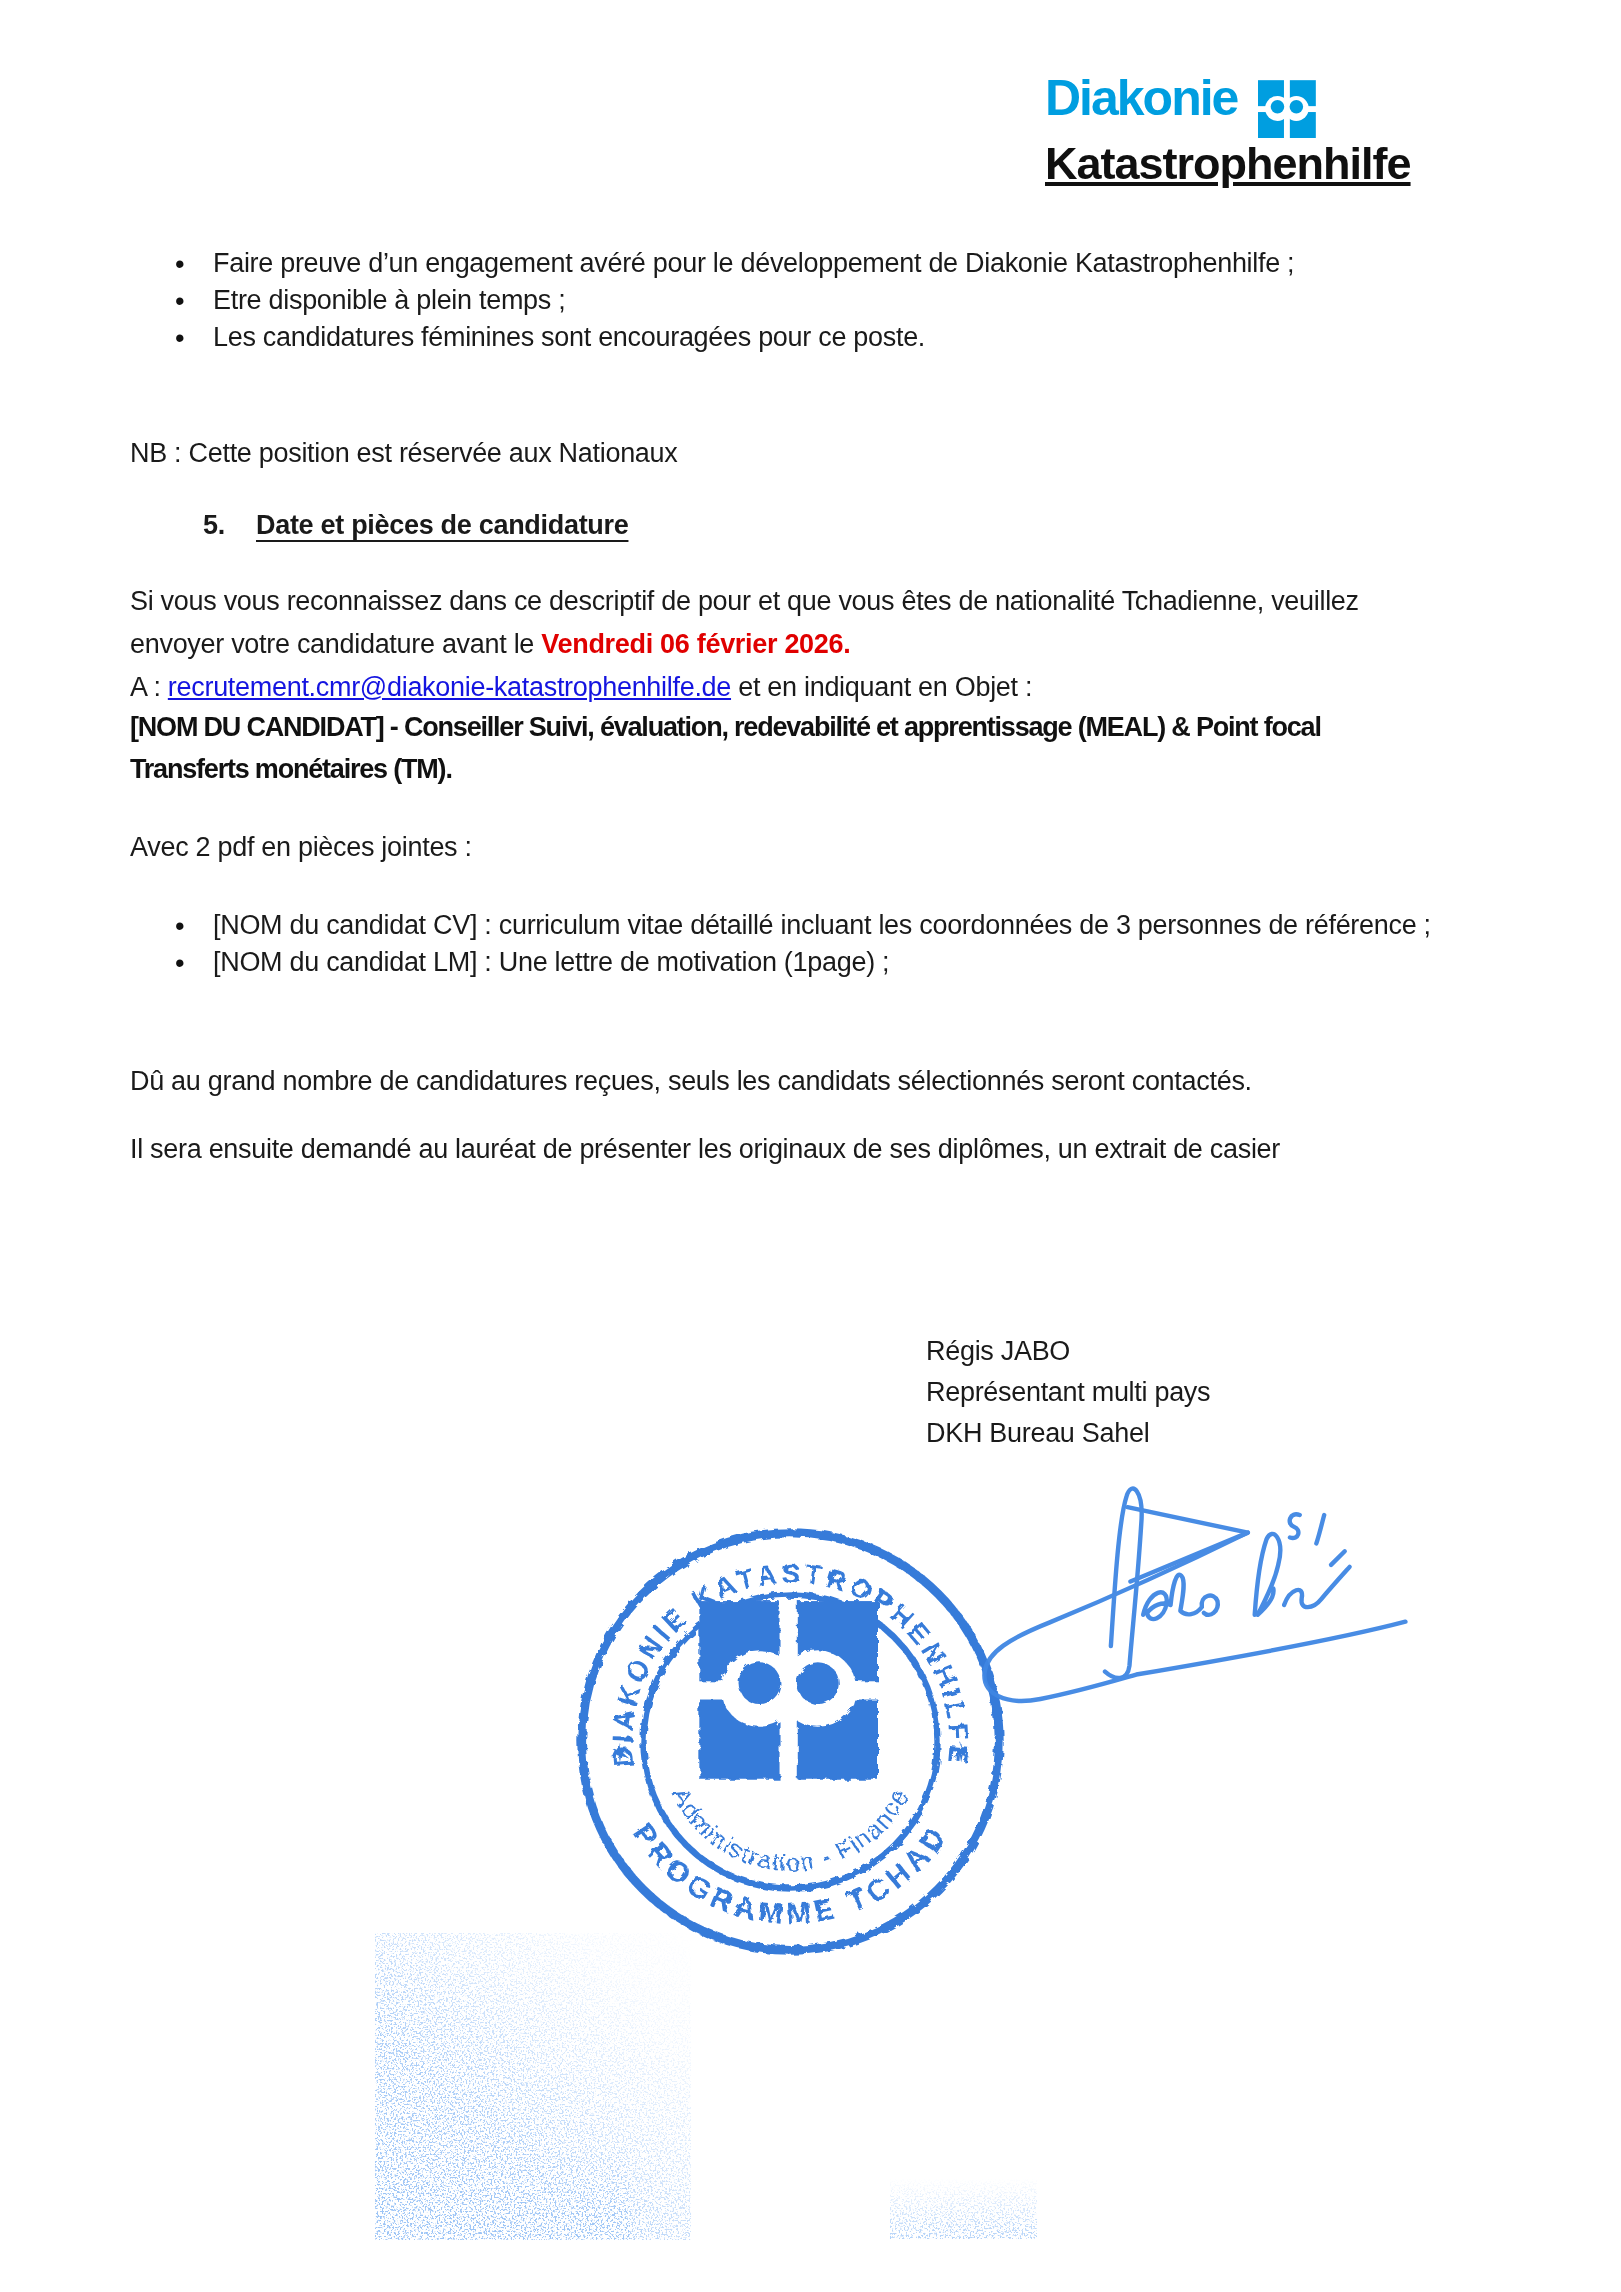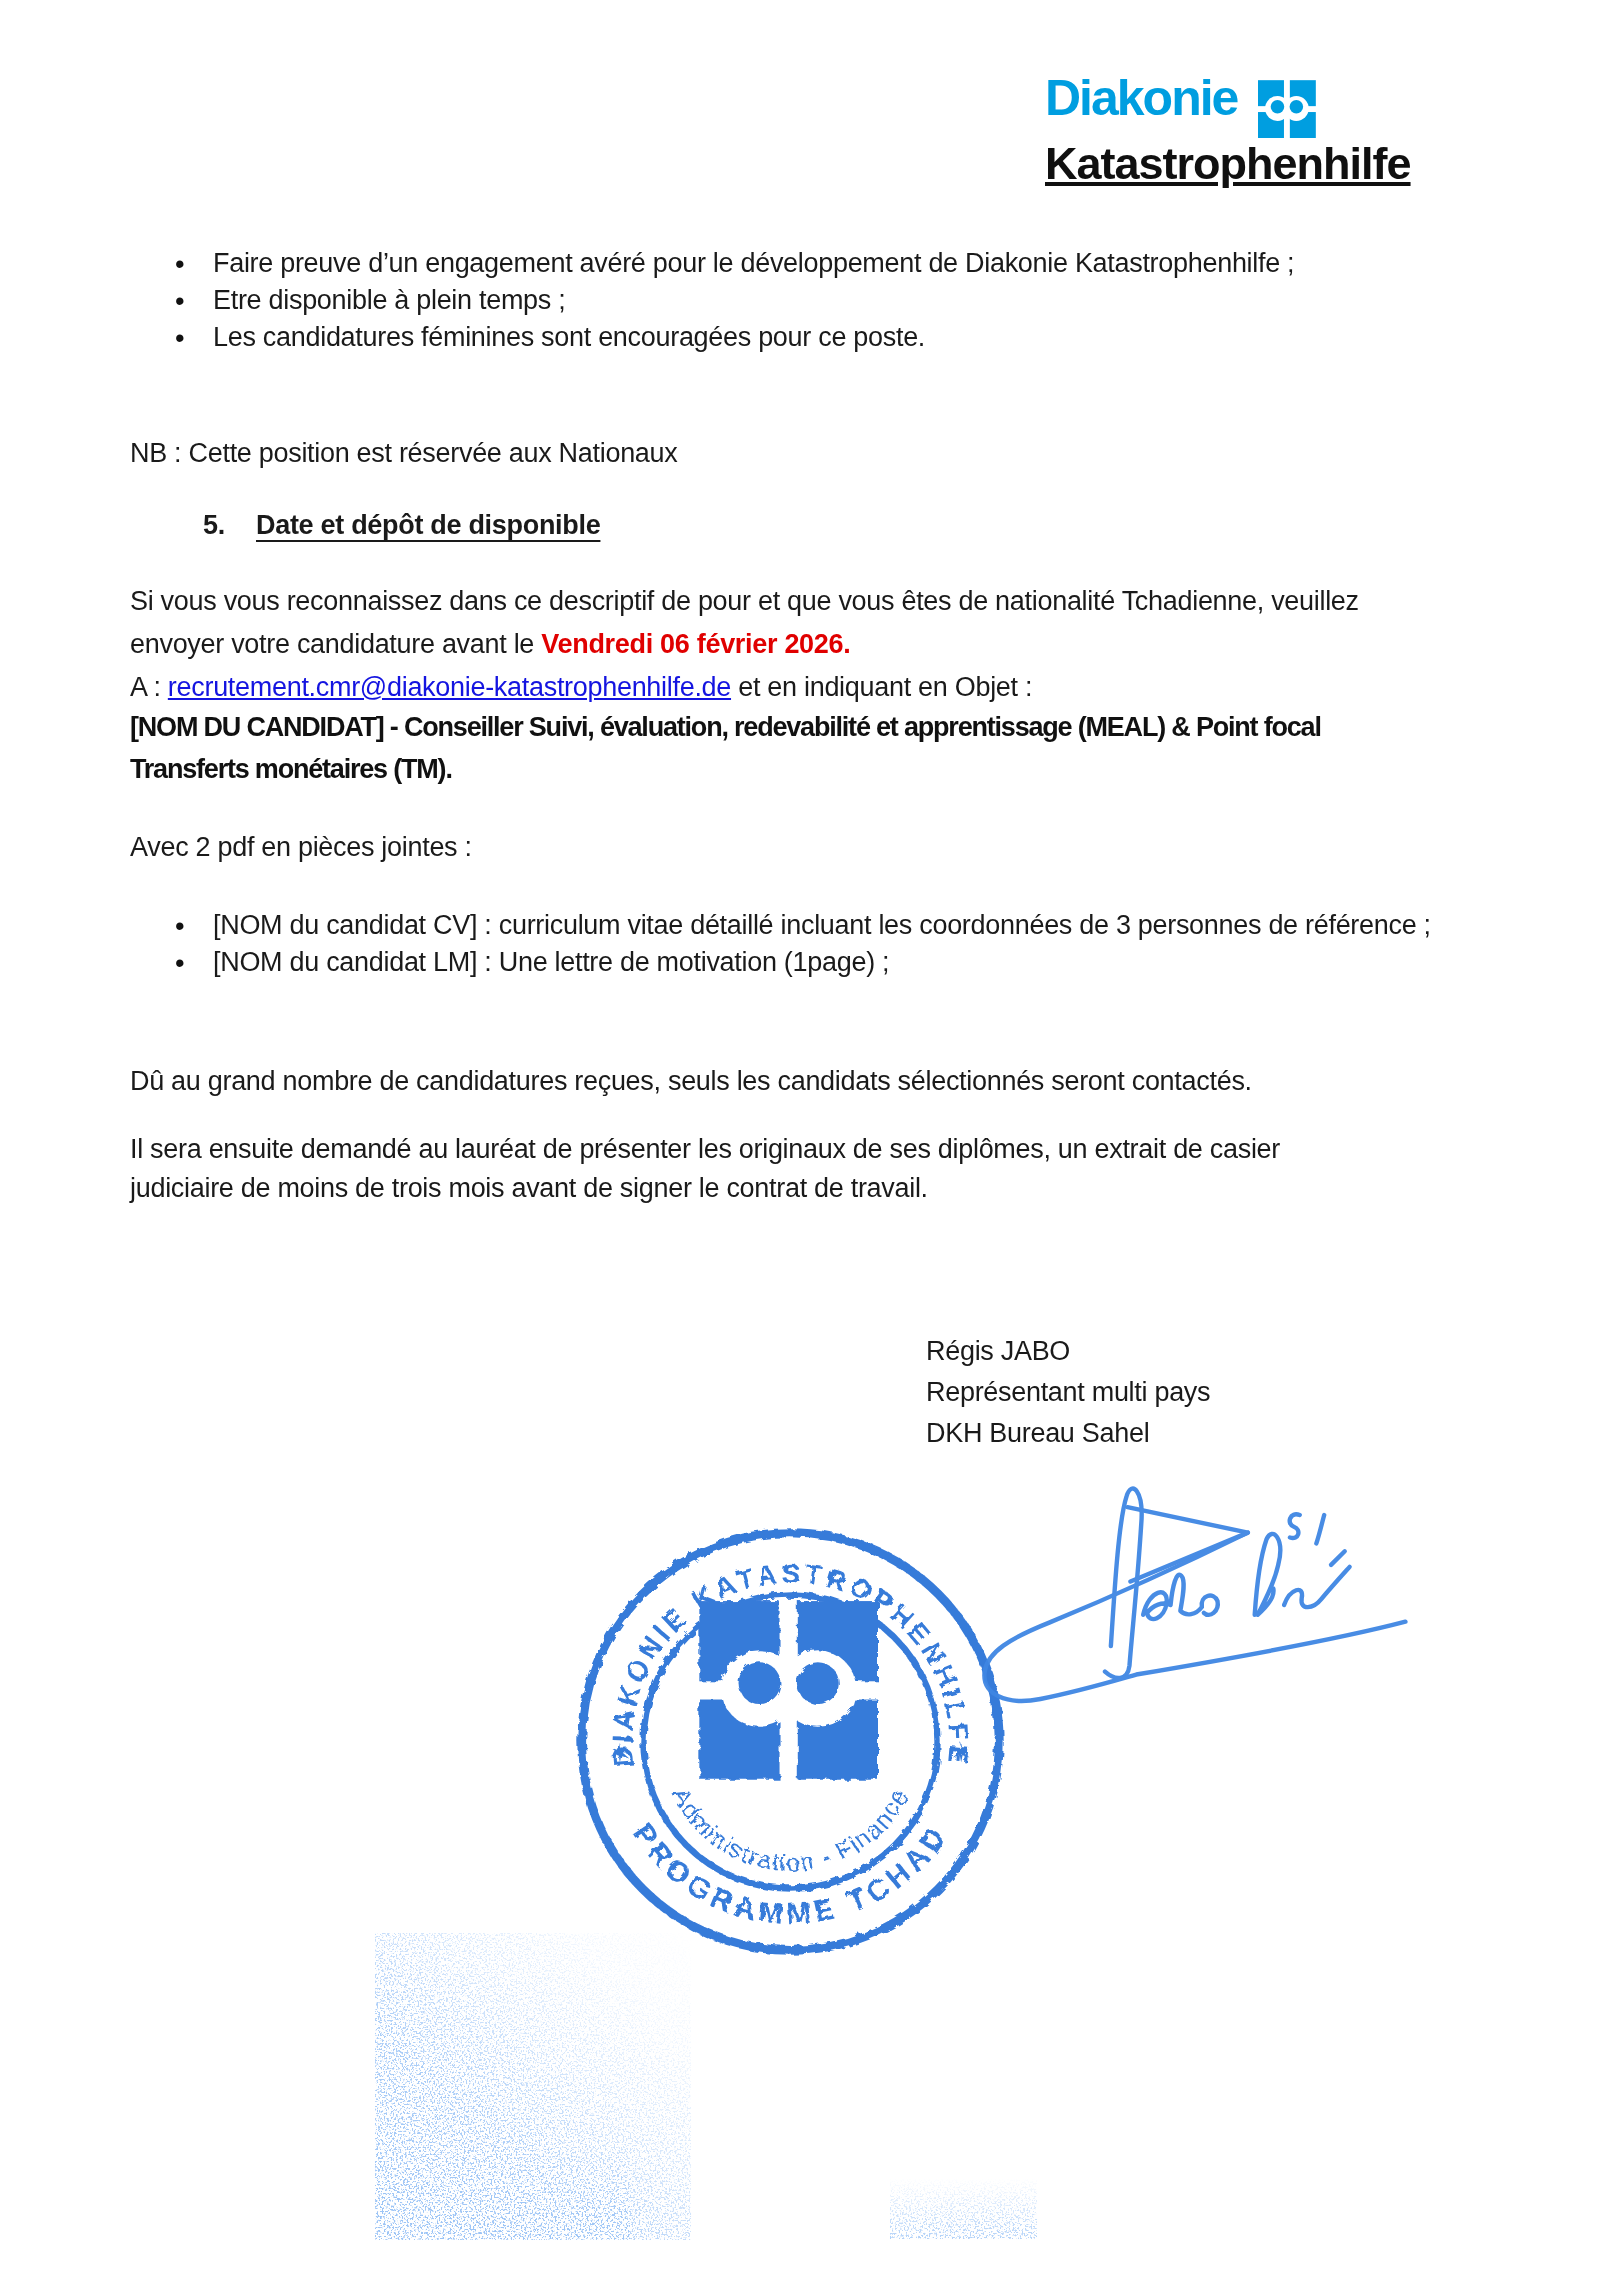--- a/index.html
+++ b/index.html
@@ -70,21 +70,21 @@
 
 <ul class="abs doc blist bullets">
   <li>Faire preuve d’un engagement avéré pour le développement de Diakonie Katastrophenhilfe ;</li>
   <li>Etre disponible à plein temps ;</li>
   <li>Les candidatures féminines sont encouragées pour ce poste.</li>
 </ul>
 
 <div class="abs doc nb">NB : Cette position est réservée aux Nationaux</div>
 
 <div class="abs doc heading">
-  <span class="num">5.</span><span class="ttl">Date et dépôt de disponible</span>
+  <span class="num">5.</span><span class="ttl">Date et pièces de candidature</span>
 </div>
 
 <div class="abs doc para1">
   <span class="line">Si vous vous reconnaissez dans ce descriptif de pour et que vous êtes de nationalité Tchadienne, veuillez</span>
   <span class="line"><span>envoyer votre candidature avant le </span><span class="red">Vendredi 06 février 2026.</span></span>
   <span class="line"><span>A : </span><a class="maillink">recrutement.cmr@diakonie-katastrophenhilfe.de</a><span> et en indiquant en Objet :</span></span>
 </div>
 
 <div class="abs doc subject">
   <span class="line"> [NOM DU CANDIDAT] - Conseiller Suivi, évaluation, redevabilité et apprentissage (MEAL) &amp; Point focal</span>
@@ -93,21 +93,20 @@
 
 <div class="abs doc avec">Avec 2 pdf en pièces jointes :</div>
 <ul class="abs doc blist wide bullets2">
   <li class="just">[NOM du candidat CV] : curriculum vitae détaillé incluant les coordonnées de 3 personnes de référence ;</li>
   <li>[NOM du candidat LM] : Une lettre de motivation (1page) ;</li>
 </ul>
 
 <div class="abs doc du">Dû au grand nombre de candidatures reçues, seuls les candidats sélectionnés seront contactés.</div>
 <div class="abs doc ilsera">
   <span class="line">Il sera ensuite demandé au lauréat de présenter les originaux de ses diplômes, un extrait de casier</span>
-  <span class="line">judiciaire de moins de trois mois avant de signer le contrat de travail.</span>
 </div>
 
 <div class="abs signoff">
   <div class="gap"></div>
   <div>Régis JABO</div>
   <div>Représentant multi pays</div>
   <div>DKH Bureau Sahel</div>
 </div>
 
 <div class="abs stamp">

